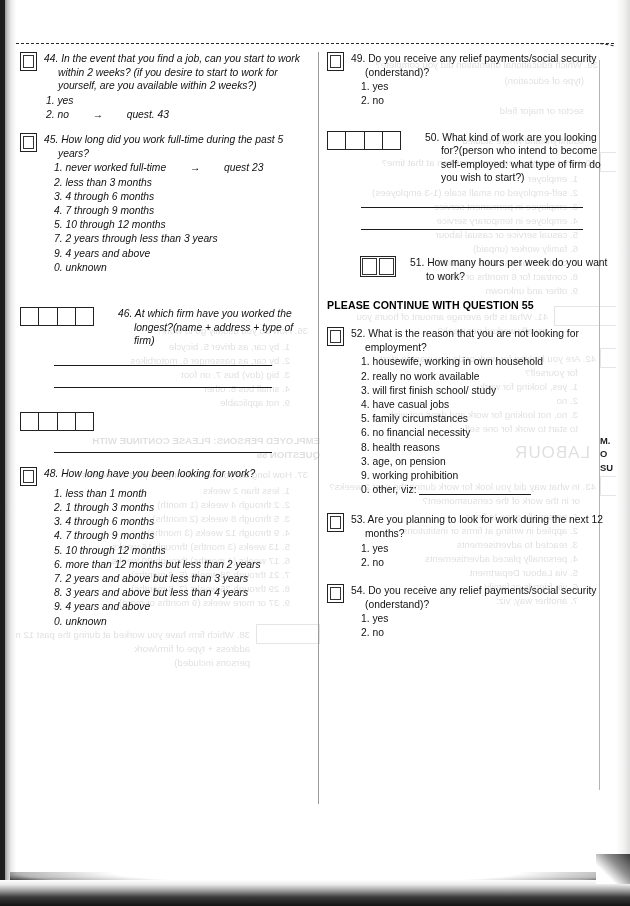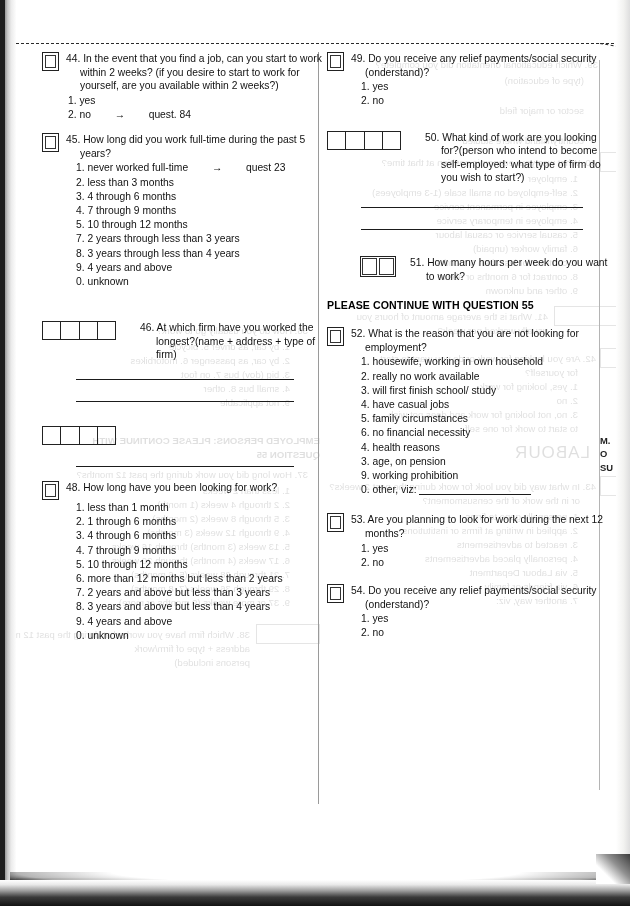--- a/index.html
+++ b/index.html
@@ -97,21 +97,21 @@
     left: 318px;
     top: 52px;
     width: 1px;
     height: 752px;
     background: #9a9a9a;
   }
   .col {
     position: absolute;
     top: 52px;
   }
-  .col-left  { left: 42px;  width: 284px; }
+  .col-left  { left: 20px;  width: 284px; font-style: italic; }
   .col-right { left: 327px; width: 288px; }
 
   
   .q {
     position: relative;
     margin-bottom: 11px;
   }
   .q-head {
     display: flex;
     align-items: flex-start;
@@ -394,21 +394,21 @@
           </div>
         <div class="q-body q-num-text">44. In the event that you find a job, can you start to work within 2 weeks? (if you desire to start to work for yourself, are you available within 2 weeks?)</div>
       </div>
       <ul class="opts indent-a">
         <li>
           <span class="opt-flow">1. yes</span>
         </li>
         <li>
           <span class="opt-flow">2. no</span>
           <span class="arrow">→</span>
-          <span class="goto">quest. 84</span>
+          <span class="goto">quest. 43</span>
         </li>
       </ul>
     </div>
 
     <div class="q">
       <div class="q-head">
         <div class="cbox">
             <i></i>
           </div>
         <div class="q-body q-num-text">45. How long did you work  full-time during the past 5 years?</div>
@@ -417,21 +417,20 @@
         <li>
           <span class="opt-flow">1. never worked full-time</span>
           <span class="arrow">→</span>
           <span class="goto">quest 23</span>
         </li>
         <li>2. less than 3 months</li>
         <li>3. 4 through 6 months</li>
         <li>4. 7 through 9 months</li>
         <li>5. 10 through 12 months</li>
         <li>7. 2 years through less than 3 years</li>
-        <li>8. 3 years through less than 4 years</li>
         <li>9. 4 years and above</li>
         <li>0. unknown</li>
       </ul>
     </div>
 
     <div class="q" style="margin-top:32px;">
       <div class="q-boxrow">
         <div class="gridbox">
           <span></span>
           <span></span>
@@ -458,21 +457,21 @@
 
     <div class="q" style="margin-top:14px;">
       <div class="q-head">
         <div class="cbox">
             <i></i>
           </div>
         <div class="q-body q-num-text">48. How long have you been looking for work?</div>
       </div>
       <ul class="opts indent-b">
         <li>1. less than 1 month</li>
-        <li>2. 1 through 6 months</li>
+        <li>2. 1 through 3 months</li>
         <li>3. 4 through 6 months</li>
         <li>4. 7 through 9 months</li>
         <li>5. 10 through 12 months</li>
         <li>6. more than 12 months but less than 2 years</li>
         <li>7. 2 years and above but less than 3 years</li>
         <li>8. 3 years and above but less than 4 years</li>
         <li>9. 4 years and above</li>
         <li>0. unknown</li>
       </ul>
     </div>
@@ -527,21 +526,21 @@
           </div>
         <div class="q-body q-num-text">52. What is the reason  that you are not looking for employment?</div>
       </div>
       <ul class="opts indent-b">
         <li>1. housewife, working in own household</li>
         <li>2. really no work available</li>
         <li>3. will first finish school/ study</li>
         <li>4. have casual jobs</li>
         <li>5. family circumstances</li>
         <li>6. no financial necessity</li>
-        <li>4. health reasons</li>
+        <li>8. health reasons</li>
         <li>3. age, on pension</li>
         <li>9. working prohibition</li>
         <li>
           <span>0. other, viz:</span><span class="inline-rule"></span>
         </li>
       </ul>
     </div>
 
     <div class="q" style="margin-top:16px;">
       <div class="q-head">

